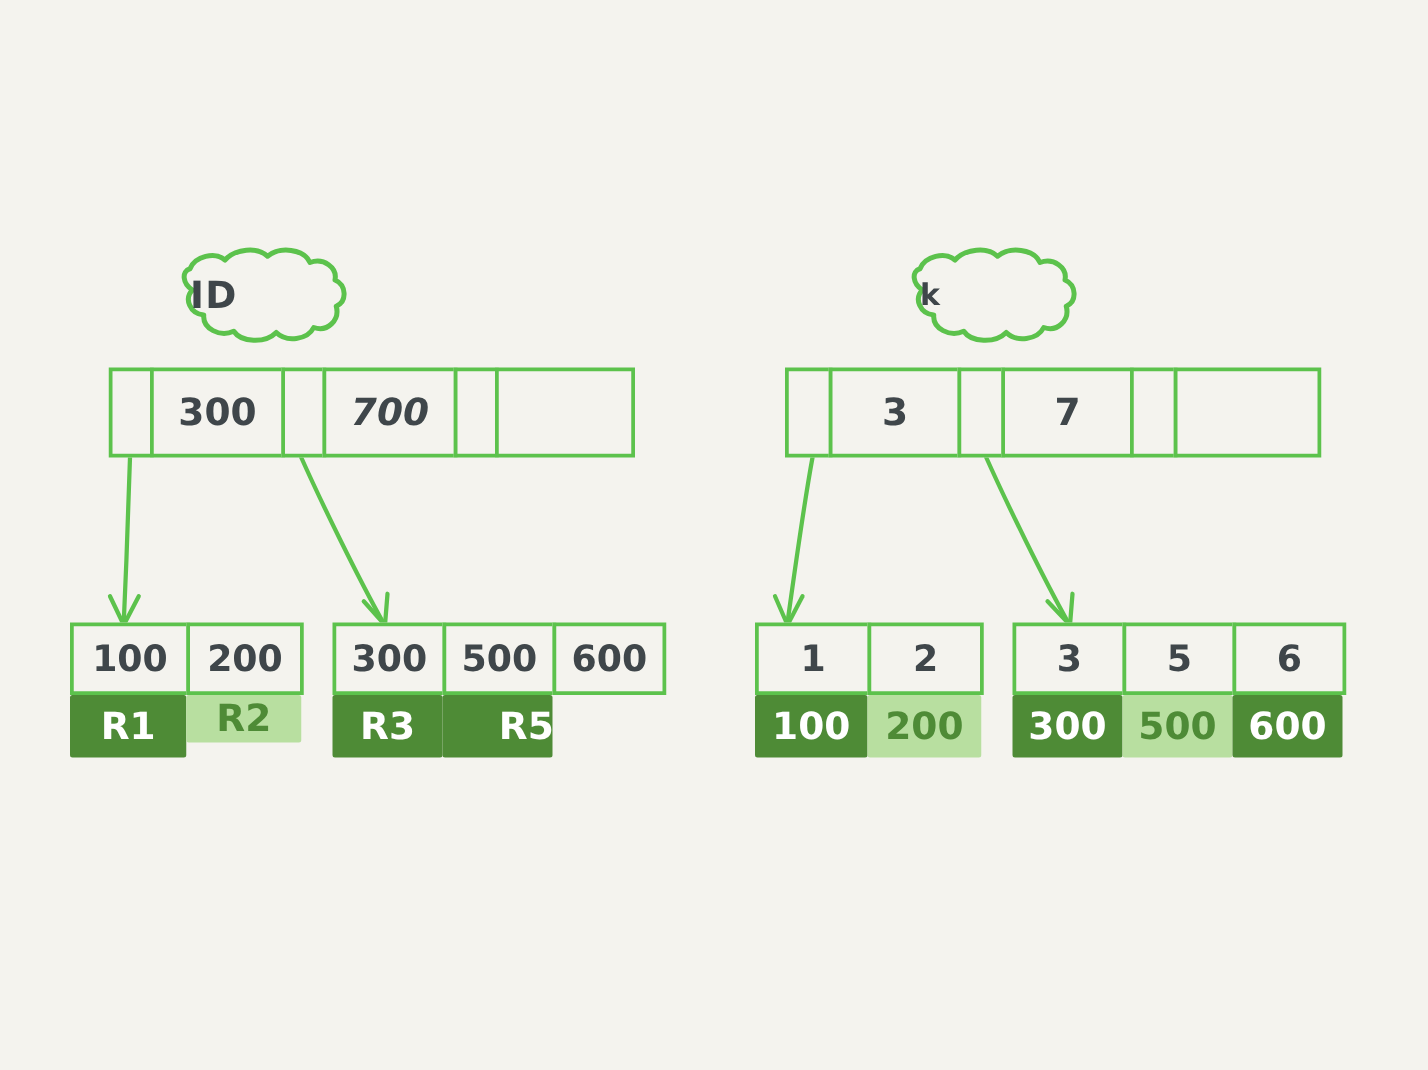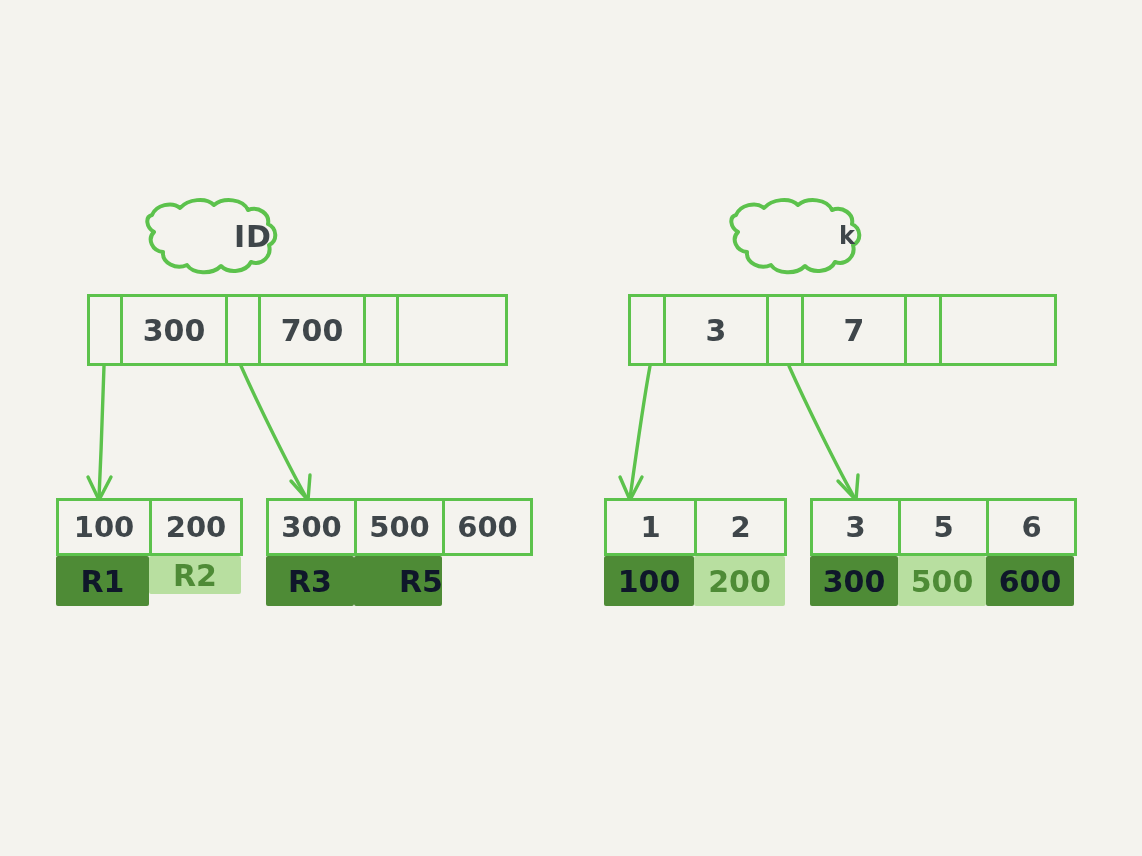--- a/index.html
+++ b/index.html
@@ -26,21 +26,21 @@
     width: 1142px;
     height: 856px;
     pointer-events: none;
   }
 
   
   .cloud-label {
     position: absolute;
     display: flex;
     align-items: center;
-    justify-content: flex-end;
+    justify-content: flex-start;
   }
   .cloud-text {
     position: relative;
     z-index: 3;
     color: #3f464a;
     font-family: "DejaVu Sans", sans-serif;
     font-weight: 700;
     letter-spacing: 1px;
   }
 
@@ -88,21 +88,21 @@
     display: flex;
     align-items: center;
     justify-content: center;
     font-family: "DejaVu Sans", sans-serif;
     font-weight: 700;
     font-size: 30px;
     border-radius: 2px;
   }
   .val-cell.dark {
     background: #4e8b36;
-    color: #0f172a;
+    color: #ffffff;
   }
   .val-cell.light {
     background: #b8dfa0;
     color: #4e8b36;
   }
 </style>
 </head>
 <body>
 
 <div id="canvas">
@@ -178,21 +178,21 @@
   </svg>
 
   <div class="cloud-label" style="left:152px; top:200px; width:120px; height:72px;">
     <span class="cloud-text" style="font-size:30px;">ID</span>
   </div>
 
   <div class="node-row" style="left:87px; top:294px; height:72px;">
     <div class="cell ptr" style="width:36px;"></div>
     <div class="cell key" style="width:108px;">300</div>
     <div class="cell ptr" style="width:36px;"></div>
-    <div class="cell key" style="width:108px;">700</div>
+    <div class="cell key" style="width:108px;font-style:italic;">700</div>
     <div class="cell ptr" style="width:36px;"></div>
     <div class="cell empty" style="width:112px;"></div>
   </div>
 
   <div class="leaf-block" style="left:56px; top:498px;">
     <div class="leaf-keys">
       <div class="cell key" style="width:96px; height:58px;">100</div>
       <div class="cell key" style="width:94px; height:58px;">200</div>
     </div>
     <div class="leaf-vals">

